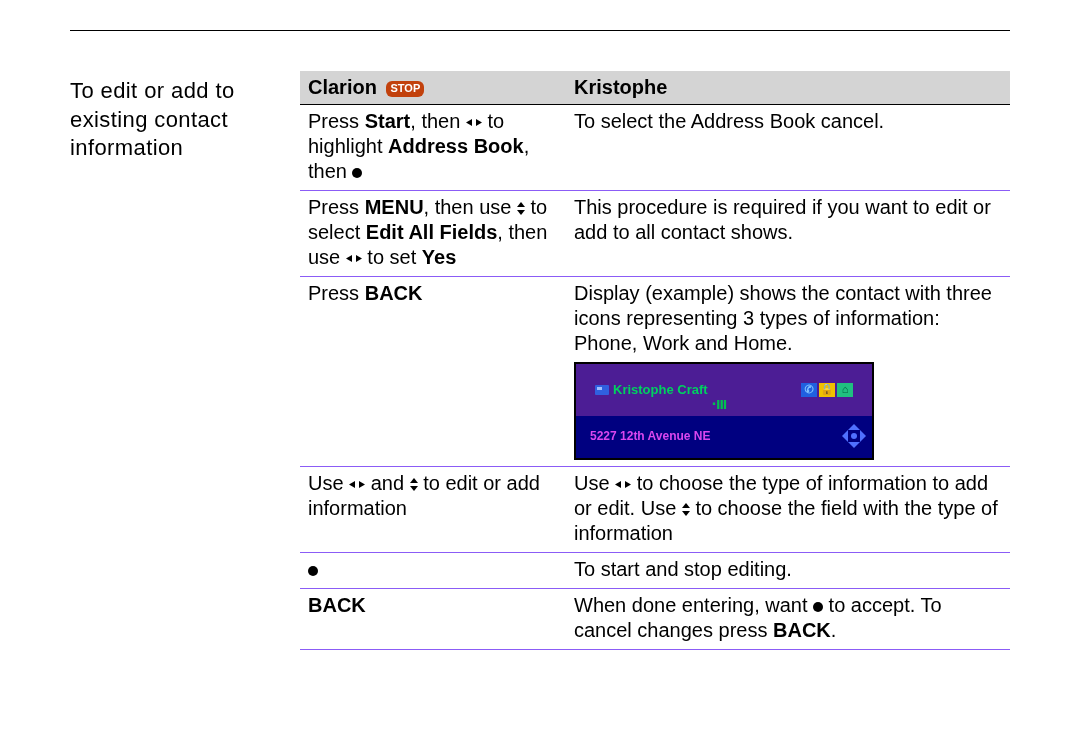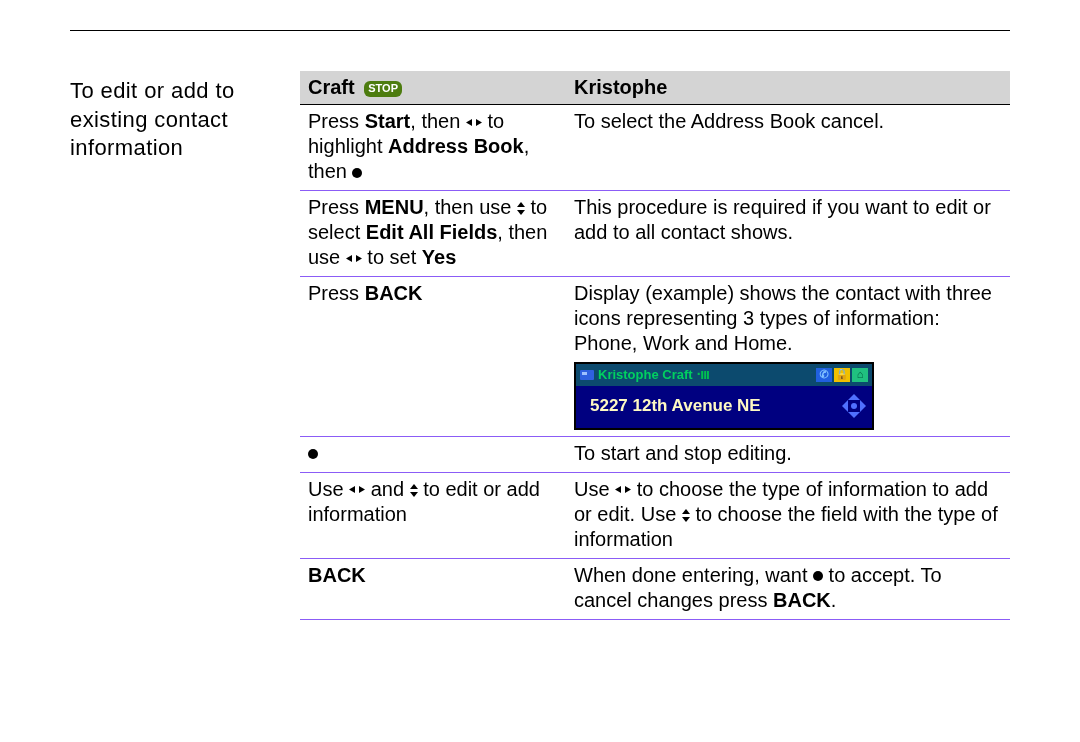--- a/index.html
+++ b/index.html
@@ -54,21 +54,21 @@
   td {
     vertical-align: top;
     padding: 4px 8px 6px 8px;
     border-bottom: 1px solid #8b5cf6;
   }
   td:first-child, th:first-child {
     width: 250px;
   }
   .stop-badge {
     display: inline-block;
-    background: #4d7c0f;
+    background: #c2410c;
     color: #fff;
     font-size: 11px;
     font-weight: bold;
     border-radius: 6px;
     padding: 1px 4px;
     vertical-align: middle;
     margin-left: 4px;
   }
   .icon {
     display: inline-block;
@@ -88,35 +88,36 @@
     width: 296px;
     background: #000080;
     border: 2px solid #000;
     margin-top: 6px;
     font-family: Verdana, Arial, sans-serif;
     font-weight: bold;
   }
   .lcd-top {
     display: flex;
     align-items: center;
-    background: #0c4a6e;
-    padding: 2px 4px;
+    background: #4c1d95;
+    padding: 2px 19px;
   }
   .lcd-top .title {
     color: #00d060;
     font-size: 13px;
     flex: 1;
     display: flex;
     align-items: center;
     gap: 4px;
   }
   .lcd-top .title .wifi {
     color: #00c050;
-    font-size: 14px;
+    font-size: 16px;
     letter-spacing: -1px;
+    margin-top: 28px;
   }
   .lcd-icons {
     display: flex;
     gap: 2px;
   }
   .lcd-icons .sq {
     width: 16px;
     height: 14px;
     display: flex;
     align-items: center;
@@ -125,22 +126,22 @@
   }
   .sq.phone { background: #2060e0; color: #80c0ff; }
   .sq.work  { background: #f0c000; color: #604000; }
   .sq.home  { background: #20c080; color: #006040; }
   .lcd-body {
     display: flex;
     align-items: center;
     padding: 8px 6px 10px 14px;
   }
   .lcd-body .addr {
-    color: #fef9c3;
-    font-size: 17px;
+    color: #d946ef;
+    font-size: 12px;
     flex: 1;
   }
   .lcd-body .dpad {
     color: #6080ff;
   }
   b { font-weight: bold; }
 </style>
 </head>
 <body>
 
@@ -175,21 +176,21 @@
   <div class="rule"></div>
 
   <div class="content">
     <div class="side-heading">To edit or add to existing contact information</div>
 
     <div class="table-wrap">
       <table>
         <thead>
           <tr>
             <th>
-              <span>Craft</span>
+              <span>Clarion</span>
               <span class="stop-badge">STOP</span>
             </th>
             <th>Kristophe</th>
           </tr>
         </thead>
         <tbody>
 
           <tr>
             <td>
               <span>Press </span><b>Start</b><span>, then </span><span class="icon"><svg width="16" height="8">
@@ -243,42 +244,42 @@
                         <use href="#i-dpad"></use>
                       </svg>
                     </span>
                 </div>
               </div>
             </td>
           </tr>
 
           <tr>
             <td>
+              <span>Use </span><span class="icon"><svg width="16" height="8">
+                    <use href="#i-lr"></use>
+                  </svg></span><span> and </span><span class="icon"><svg width="8" height="13">
+                    <use href="#i-ud"></use>
+                  </svg></span><span> to edit or add information</span>
+            </td>
+            <td>
+              <span>Use </span><span class="icon"><svg width="16" height="8">
+                    <use href="#i-lr"></use>
+                  </svg></span><span> to choose the type of information to add or edit.  Use </span><span class="icon"><svg width="8" height="13">
+                    <use href="#i-ud"></use>
+                  </svg></span><span> to choose the field with the type of information</span>
+            </td>
+          </tr>
+
+          <tr>
+            <td>
               <span class="icon"><svg width="10" height="10">
                     <use href="#i-dot"></use>
                   </svg></span>
             </td>
             <td>To start and stop editing.</td>
-          </tr>
-
-          <tr>
-            <td>
-              <span>Use </span><span class="icon"><svg width="16" height="8">
-                    <use href="#i-lr"></use>
-                  </svg></span><span> and </span><span class="icon"><svg width="8" height="13">
-                    <use href="#i-ud"></use>
-                  </svg></span><span> to edit or add information</span>
-            </td>
-            <td>
-              <span>Use </span><span class="icon"><svg width="16" height="8">
-                    <use href="#i-lr"></use>
-                  </svg></span><span> to choose the type of information to add or edit.  Use </span><span class="icon"><svg width="8" height="13">
-                    <use href="#i-ud"></use>
-                  </svg></span><span> to choose the field with the type of information</span>
-            </td>
           </tr>
 
           <tr>
             <td>
               <b>BACK</b>
             </td>
             <td>
               <span>When done entering, want </span><span class="icon"><svg width="10" height="10">
                     <use href="#i-dot"></use>
                   </svg></span><span> to accept. To cancel changes press </span><b>BACK</b><span>.</span>

